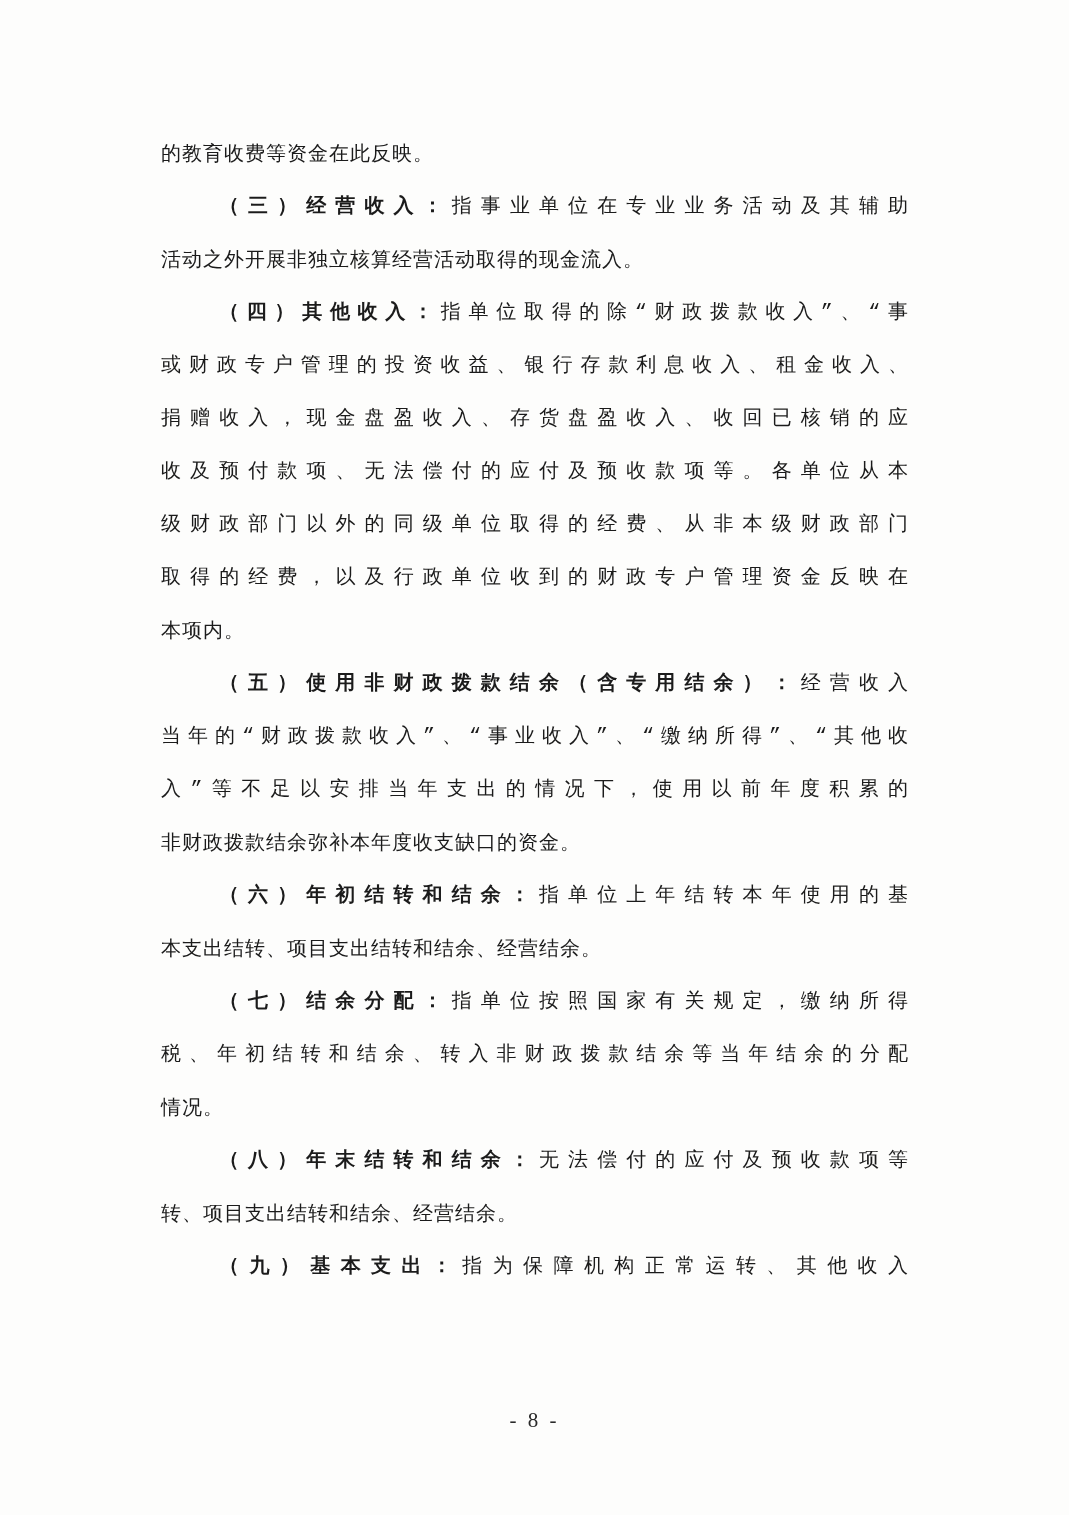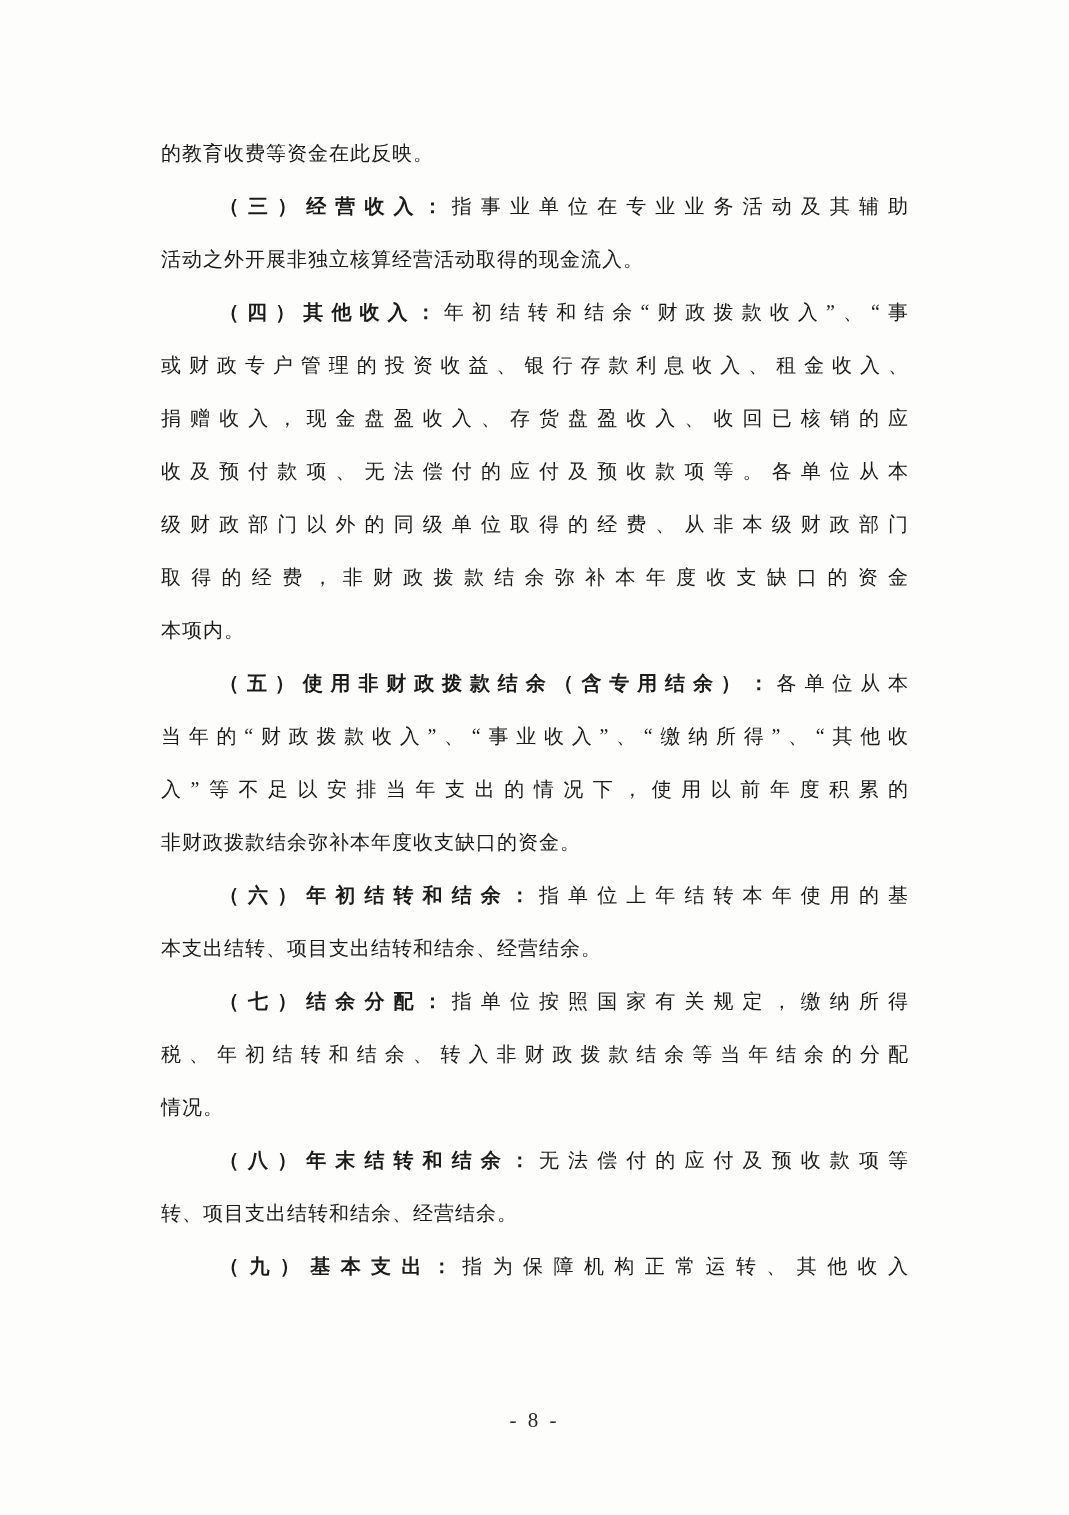--- a/index.html
+++ b/index.html
@@ -26,20 +26,21 @@
   .line {
     font-size: 20px;
     line-height: 53px;
     height: 53px;
     letter-spacing: 1px;
     color: #1b1b1b;
   }
   .line.full {
     text-align: justify;
     text-align-last: justify;
+    font-family: Liberation Mono, monospace;
   }
   .line.indent {
     text-indent: 58px;
   }
   .line .head {
     font-weight: bold;
   }
   .footer {
     position: absolute;
     top: 1408px;
@@ -52,28 +53,28 @@
   }
 </style>
 </head>
 <body>
 
 <div class="page">
   <div class="doc-body">
       <div class="line"><span>的教育收费等资金在此反映。</span></div>
       <div class="line full indent"><span class="head">（三）经营收入：</span><span>指事业单位在专业业务活动及其辅助</span></div>
       <div class="line"><span>活动之外开展非独立核算经营活动取得的现金流入。</span></div>
-      <div class="line full indent"><span class="head">（四）其他收入：</span><span>年初结转和结余“财政拨款收入”、“事</span></div>
+      <div class="line full indent"><span class="head">（四）其他收入：</span><span>指单位取得的除“财政拨款收入”、“事</span></div>
       <div class="line full"><span>或财政专户管理的投资收益、银行存款利息收入、租金收入、</span></div>
       <div class="line full"><span>捐赠收入，现金盘盈收入、存货盘盈收入、收回已核销的应</span></div>
       <div class="line full"><span>收及预付款项、无法偿付的应付及预收款项等。各单位从本</span></div>
       <div class="line full"><span>级财政部门以外的同级单位取得的经费、从非本级财政部门</span></div>
-      <div class="line full"><span>取得的经费，非财政拨款结余弥补本年度收支缺口的资金</span></div>
+      <div class="line full"><span>取得的经费，以及行政单位收到的财政专户管理资金反映在</span></div>
       <div class="line"><span>本项内。</span></div>
-      <div class="line full indent"><span class="head">（五）使用非财政拨款结余（含专用结余）：</span><span>各单位从本</span></div>
+      <div class="line full indent"><span class="head">（五）使用非财政拨款结余（含专用结余）：</span><span>经营收入</span></div>
       <div class="line full"><span>当年的“财政拨款收入”、“事业收入”、“缴纳所得”、“其他收</span></div>
       <div class="line full"><span>入”等不足以安排当年支出的情况下，使用以前年度积累的</span></div>
       <div class="line"><span>非财政拨款结余弥补本年度收支缺口的资金。</span></div>
       <div class="line full indent"><span class="head">（六）年初结转和结余：</span><span>指单位上年结转本年使用的基</span></div>
       <div class="line"><span>本支出结转、项目支出结转和结余、经营结余。</span></div>
       <div class="line full indent"><span class="head">（七）结余分配：</span><span>指单位按照国家有关规定，缴纳所得</span></div>
       <div class="line full"><span>税、年初结转和结余、转入非财政拨款结余等当年结余的分配</span></div>
       <div class="line"><span>情况。</span></div>
       <div class="line full indent"><span class="head">（八）年末结转和结余：</span><span>无法偿付的应付及预收款项等</span></div>
       <div class="line"><span>转、项目支出结转和结余、经营结余。</span></div>

